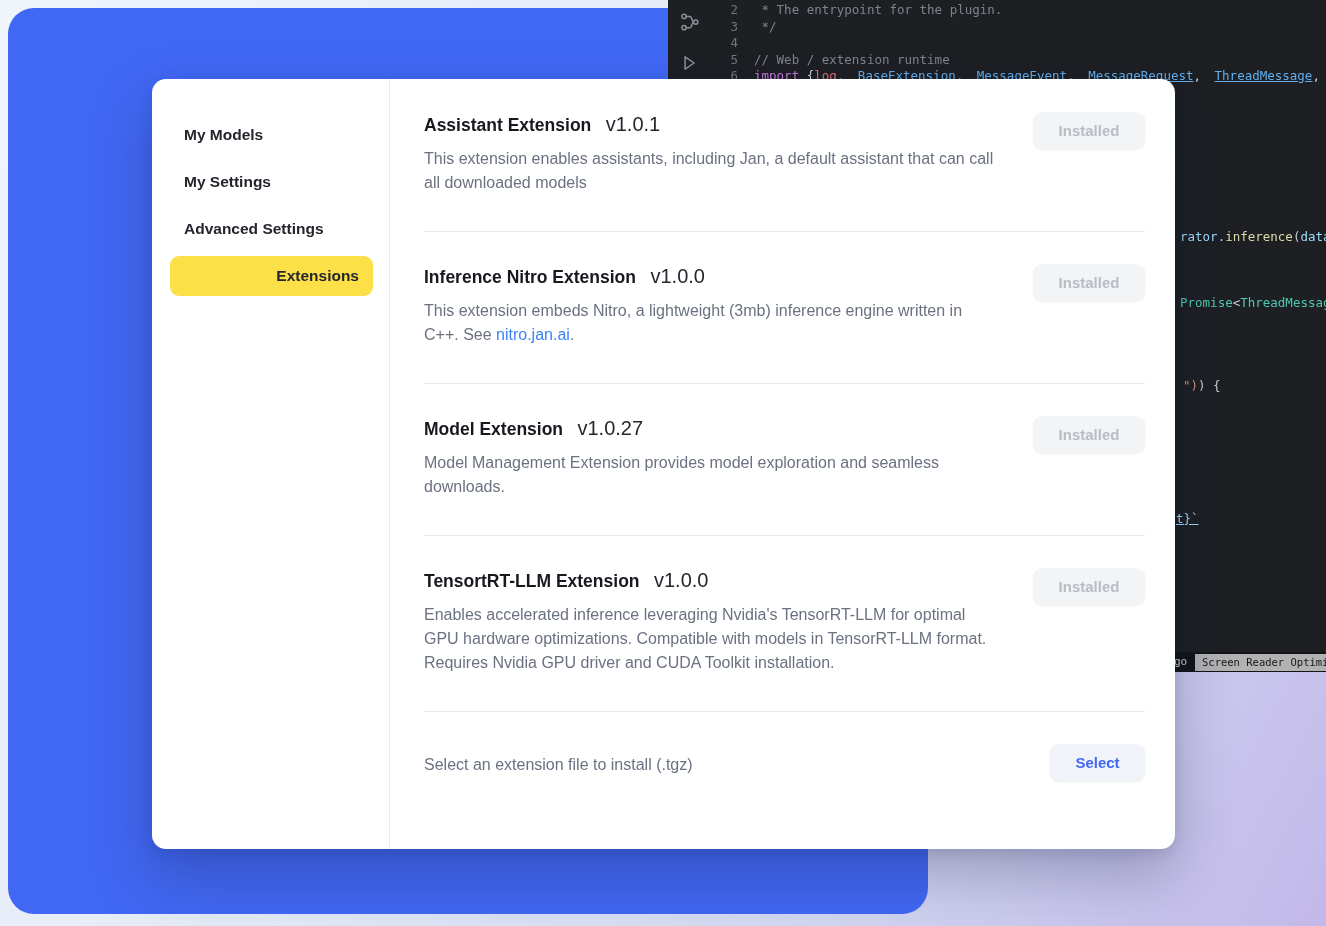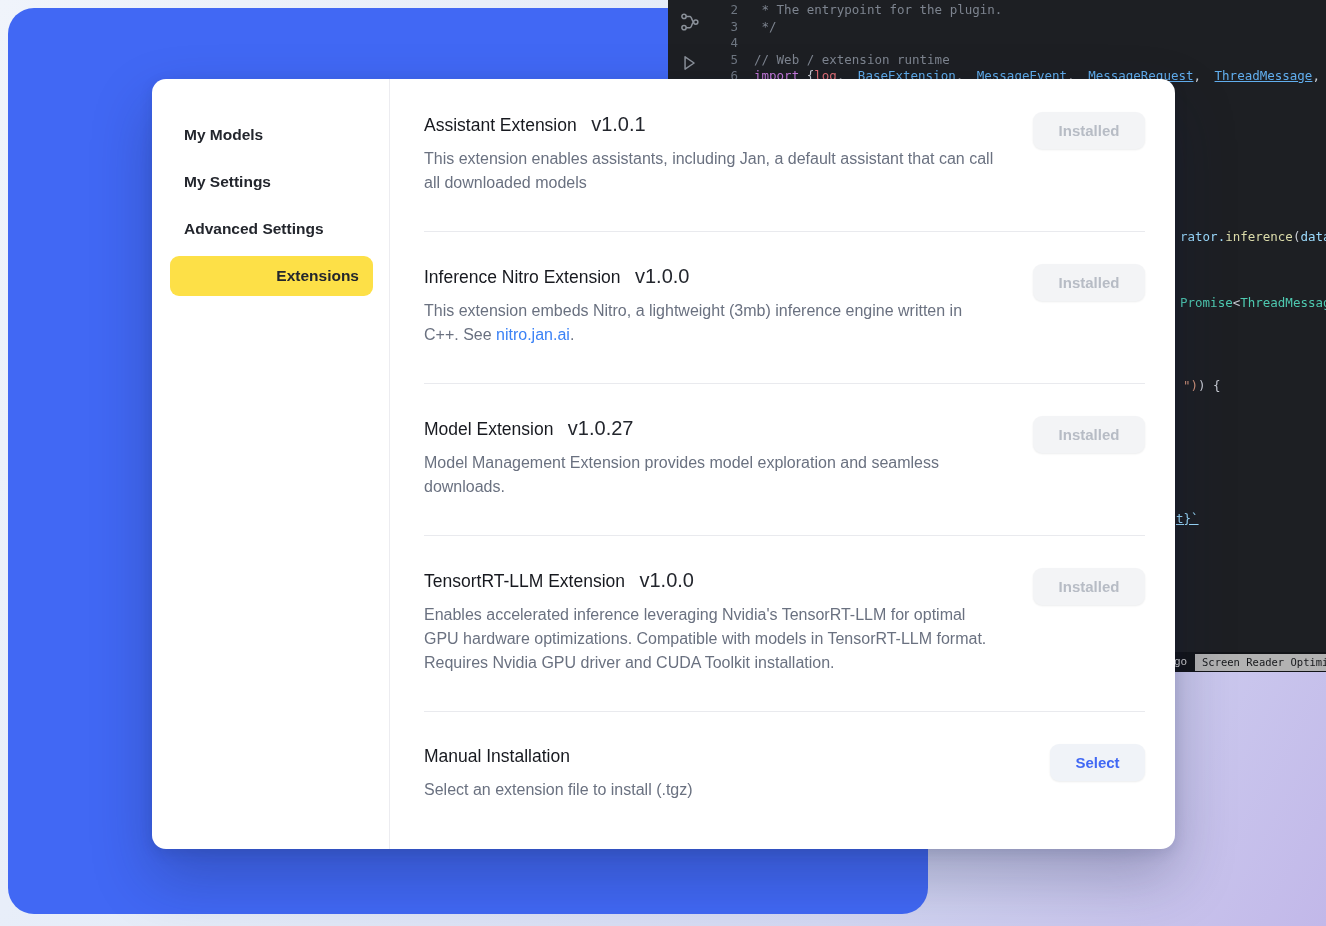--- a/index.html
+++ b/index.html
@@ -63,21 +63,21 @@
 
   .content { flex: 1; padding: 33px 30px 0 34px; }
   .row {
     display: flex; justify-content: space-between; align-items: flex-start;
     padding: 32px 0 36px; border-bottom: 1px solid #e9eaee;
   }
   .row:first-child { padding-top: 0; }
   .row:last-child { border-bottom: none; }
   .row-text { width: 577px; }
   .row-head { line-height: 24px; }
-  .title { font-size: 17.5px; font-weight: 400; color: #17191f; }
+  .title { font-size: 17.5px; font-weight: 700; color: #17191f; }
   .ver { font-size: 20px; font-weight: 400; color: #23262d; margin-left: 10px; }
   .desc { margin: 9px 0 0; font-size: 16px; line-height: 24px; color: #6a7180; }
   .link { color: #3b82f6; cursor: pointer; }
   .btn {
     border: none; border-radius: 9px; font-family: inherit;
     font-size: 15px; font-weight: 600; padding: 10px 20px; min-width: 112px;
     box-shadow: 0 1px 2px rgba(16,24,40,.08); cursor: pointer;
   }
   .btn.installed { background: #f3f4f6; color: #b7bcc5; }
   .btn.select { background: #f0f3f8; color: #4168f4; min-width: 95px; }
@@ -188,23 +188,20 @@
             <span class="title">TensortRT-LLM Extension</span>
             <span class="ver">v1.0.0</span>
           </div>
           <p class="desc">Enables accelerated inference leveraging Nvidia's TensorRT-LLM for optimal GPU hardware optimizations. Compatible with models in TensorRT-LLM format. Requires Nvidia GPU driver and CUDA Toolkit installation.</p>
         </div>
         <button class="btn installed">Installed</button>
       </div>
 
       <div class="row">
         <div class="row-text">
-          <div class="row-head">
-            <span class="title">Manual Installation</span>
-          </div>
           <p class="desc">Select an extension file to install (.tgz)</p>
         </div>
         <button class="btn select">Select</button>
       </div>
 
     </main>
   </div>
 
 </div>
 

